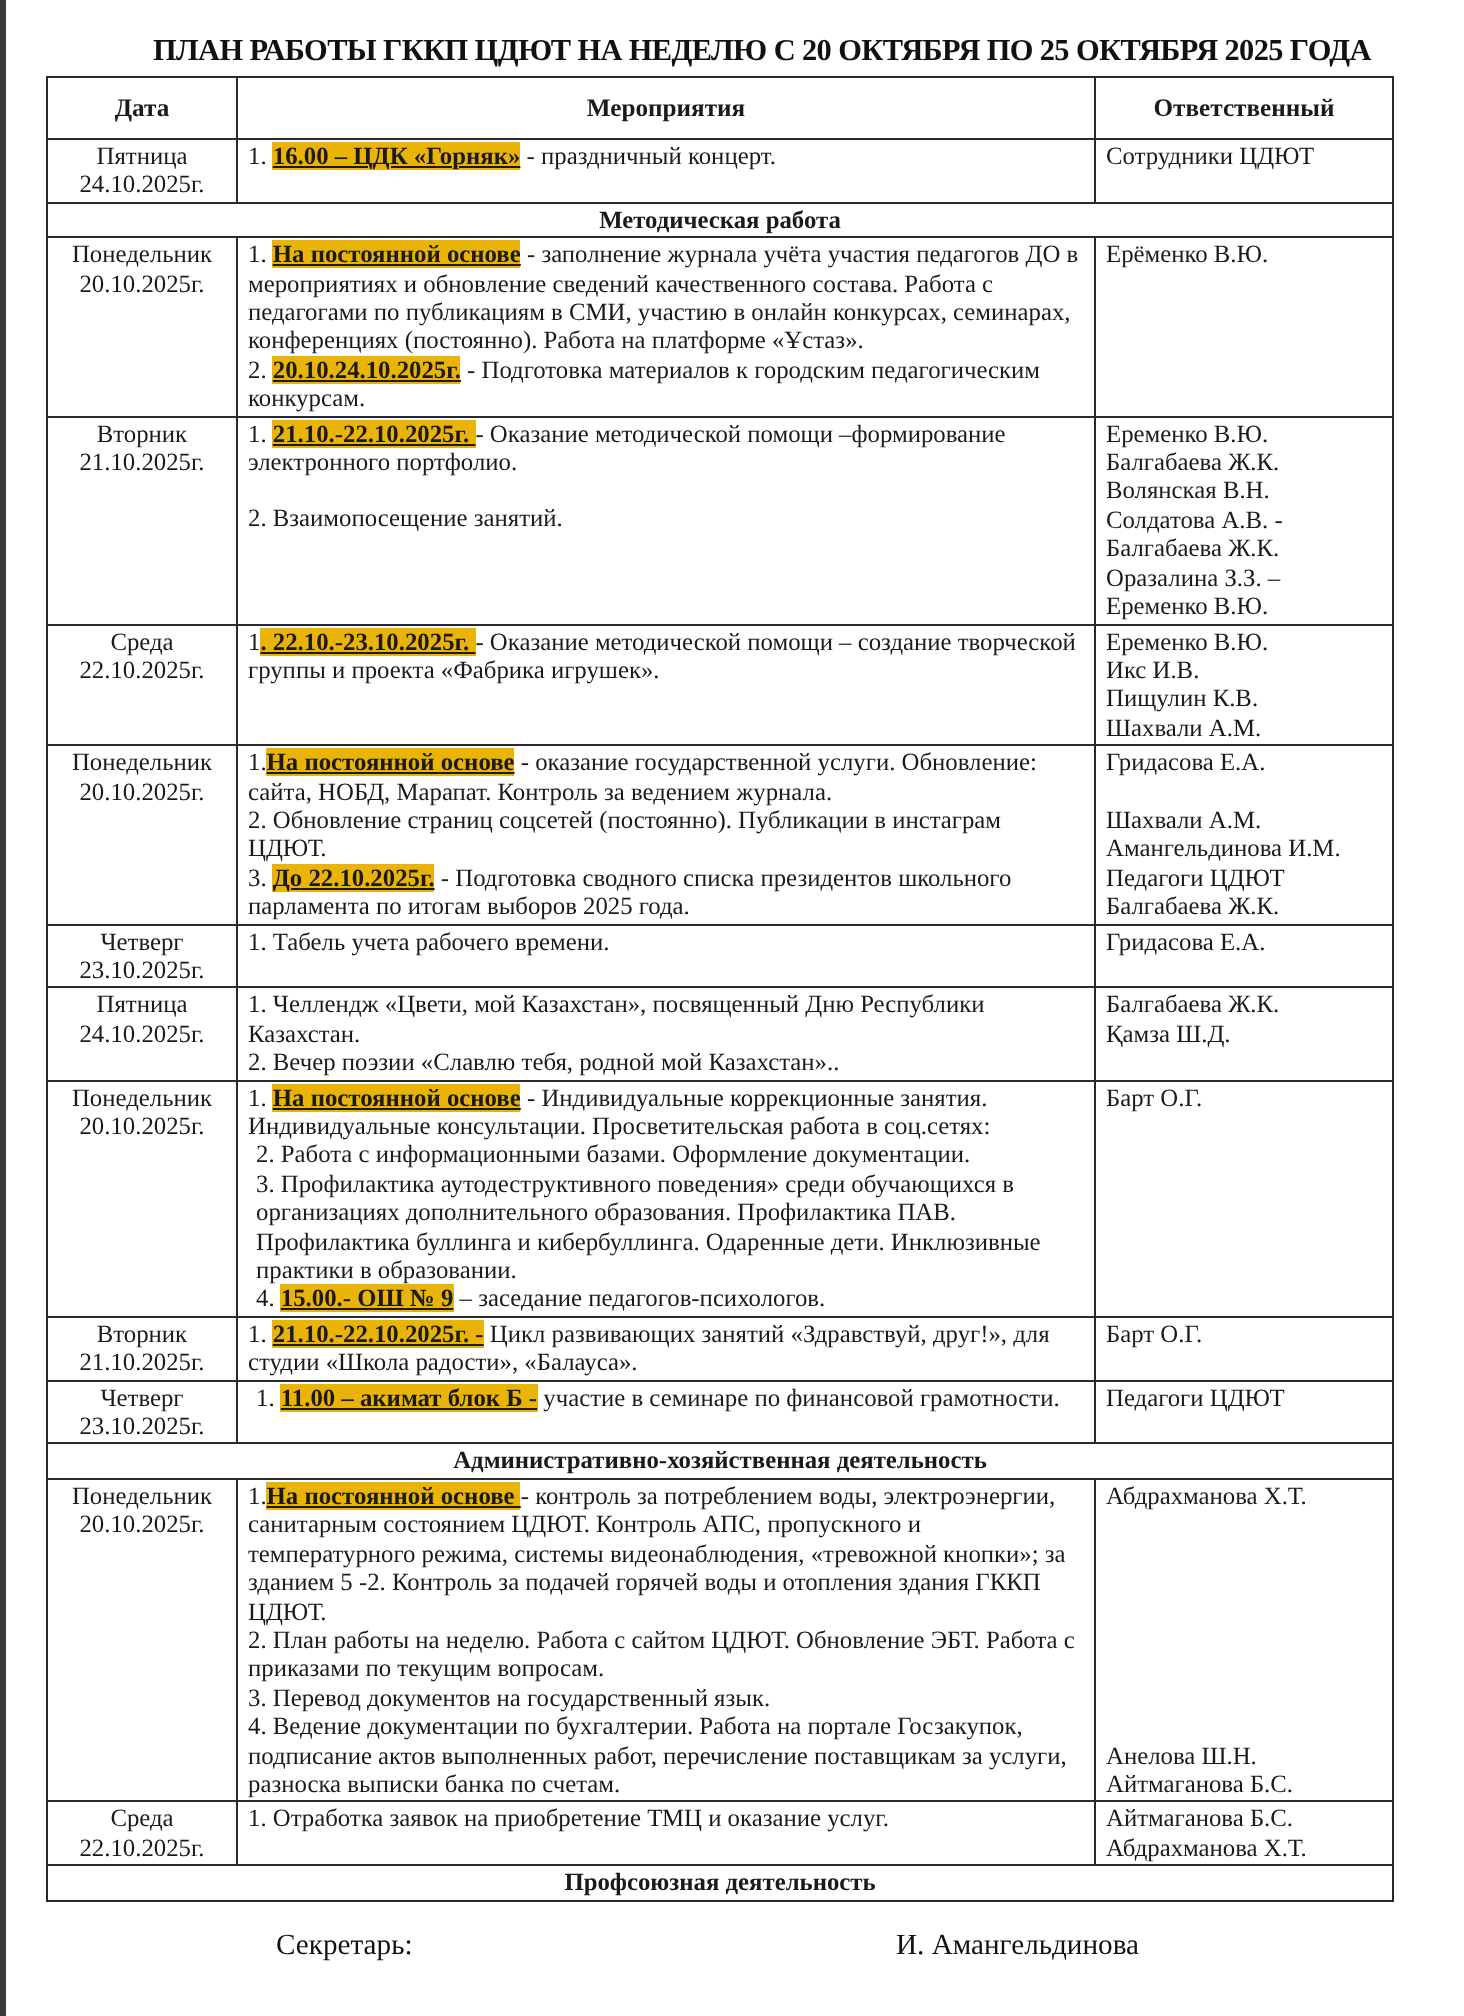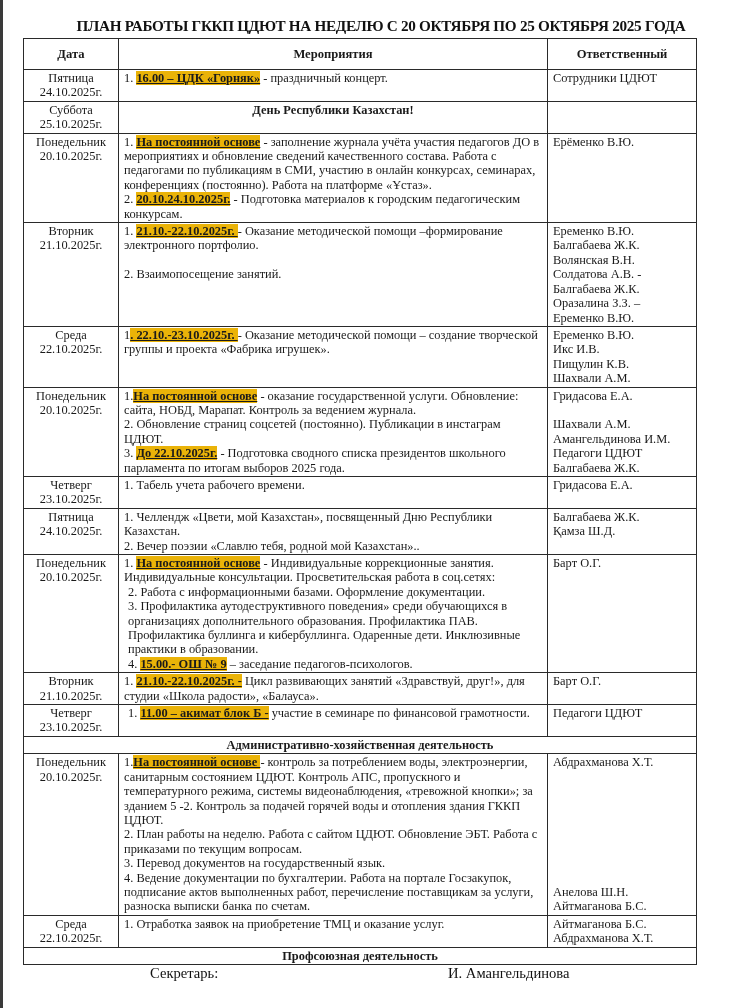--- a/index.html
+++ b/index.html
@@ -26,21 +26,21 @@
   td.events { padding-left: 5px; }
   td.resp { padding-left: 5px; }
   .hl { background: #eab308; font-weight: bold; text-decoration: underline; text-decoration-thickness: 1px; }
   .ev { display: block; }
   .ev.indent { padding-left: 4px; }
   .gap { display: block; height: 14px; }
   .center { text-align: center; }
   .bold { font-weight: bold; }
   .resp-name { display: block; }
   .footer { position: absolute; top: 965px; font-size: 14.6px; color: #111; }
-  .footer.left { left: 150px; }
+  .footer.left { left: 138px; }
   .footer.right { left: 448px; }
 </style>
 </head>
 <body>
 
 <div class="left-edge"></div>
 <div class="doc-title">ПЛАН РАБОТЫ ГККП ЦДЮТ НА НЕДЕЛЮ С 20 ОКТЯБРЯ ПО 25 ОКТЯБРЯ 2025 ГОДА</div>
 
 <table class="plan">
   <colgroup>
@@ -62,26 +62,21 @@
           <div>24.10.2025г.</div>
         </td>
         <td class="events">
           <span class="ev"><span>1. </span><span class="hl">16.00 – ЦДК «Горняк»</span><span> - праздничный концерт.</span></span>
         </td>
         <td class="resp">
           <span class="resp-name">Сотрудники ЦДЮТ</span>
         </td>
       </tr>
       <tr>
-        <td class="date">
-          <div>Суббота</div>
-          <div>25.10.2025г.</div>
-        </td>
-        <td class="events center bold"><span>День Республики Казахстан!</span></td>
-        <td class="resp"></td>
+        <td class="section" colspan="3">Методическая работа</td>
       </tr>
       <tr>
         <td class="date">
           <div>Понедельник</div>
           <div>20.10.2025г.</div>
         </td>
         <td class="events">
           <span class="ev"><span>1. </span><span class="hl">На постоянной основе</span><span> - заполнение журнала учёта участия педагогов ДО в мероприятиях и обновление сведений качественного состава. Работа с педагогами по публикациям в СМИ, участию в онлайн конкурсах, семинарах, конференциях (постоянно). Работа на платформе «Ұстаз».</span></span>
           <span class="ev"><span>2. </span><span class="hl">20.10.24.10.2025г.</span><span> - Подготовка материалов к городским педагогическим конкурсам.</span></span>
         </td>

